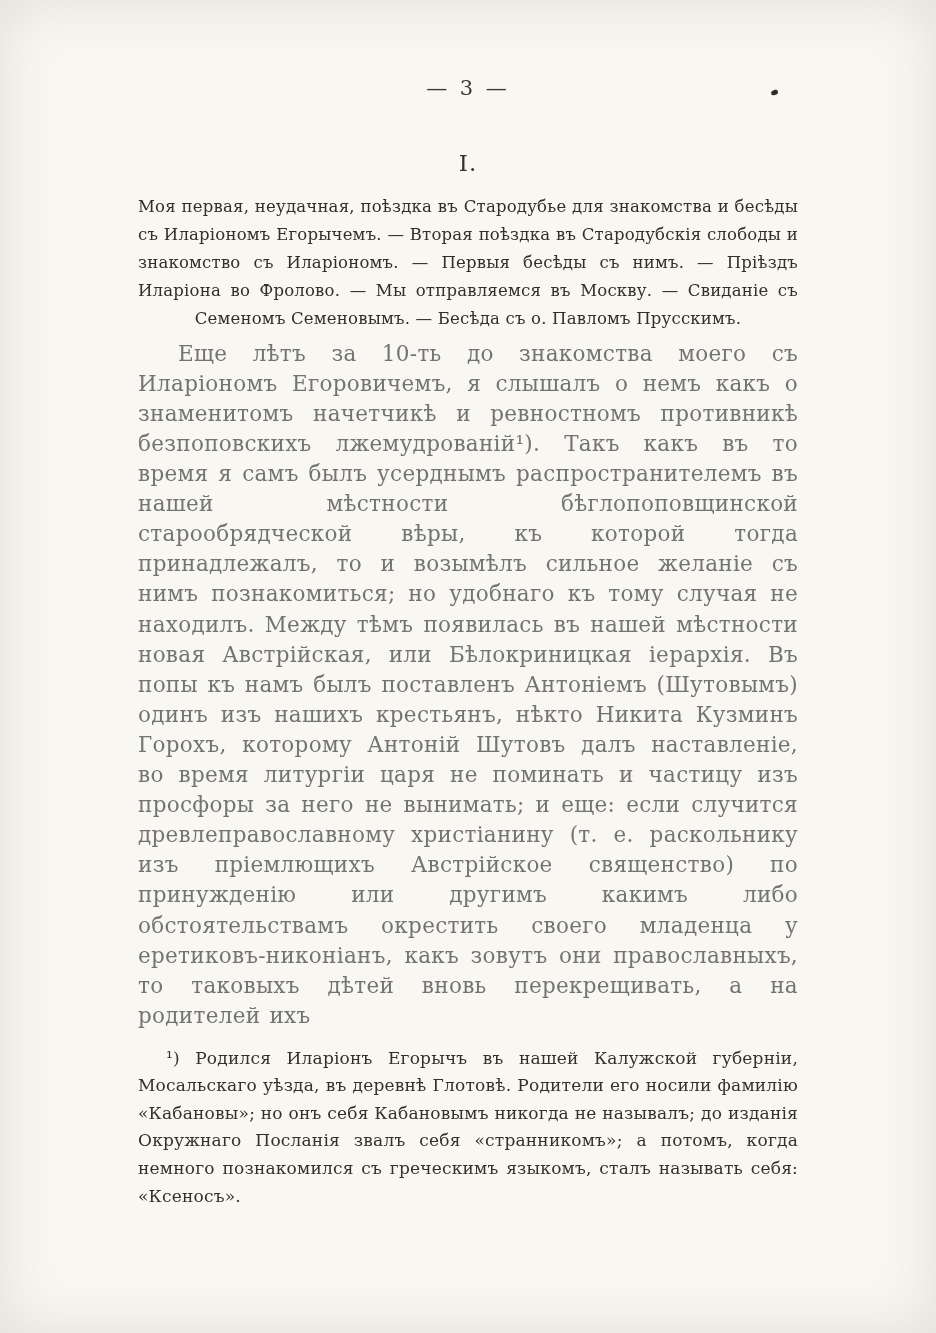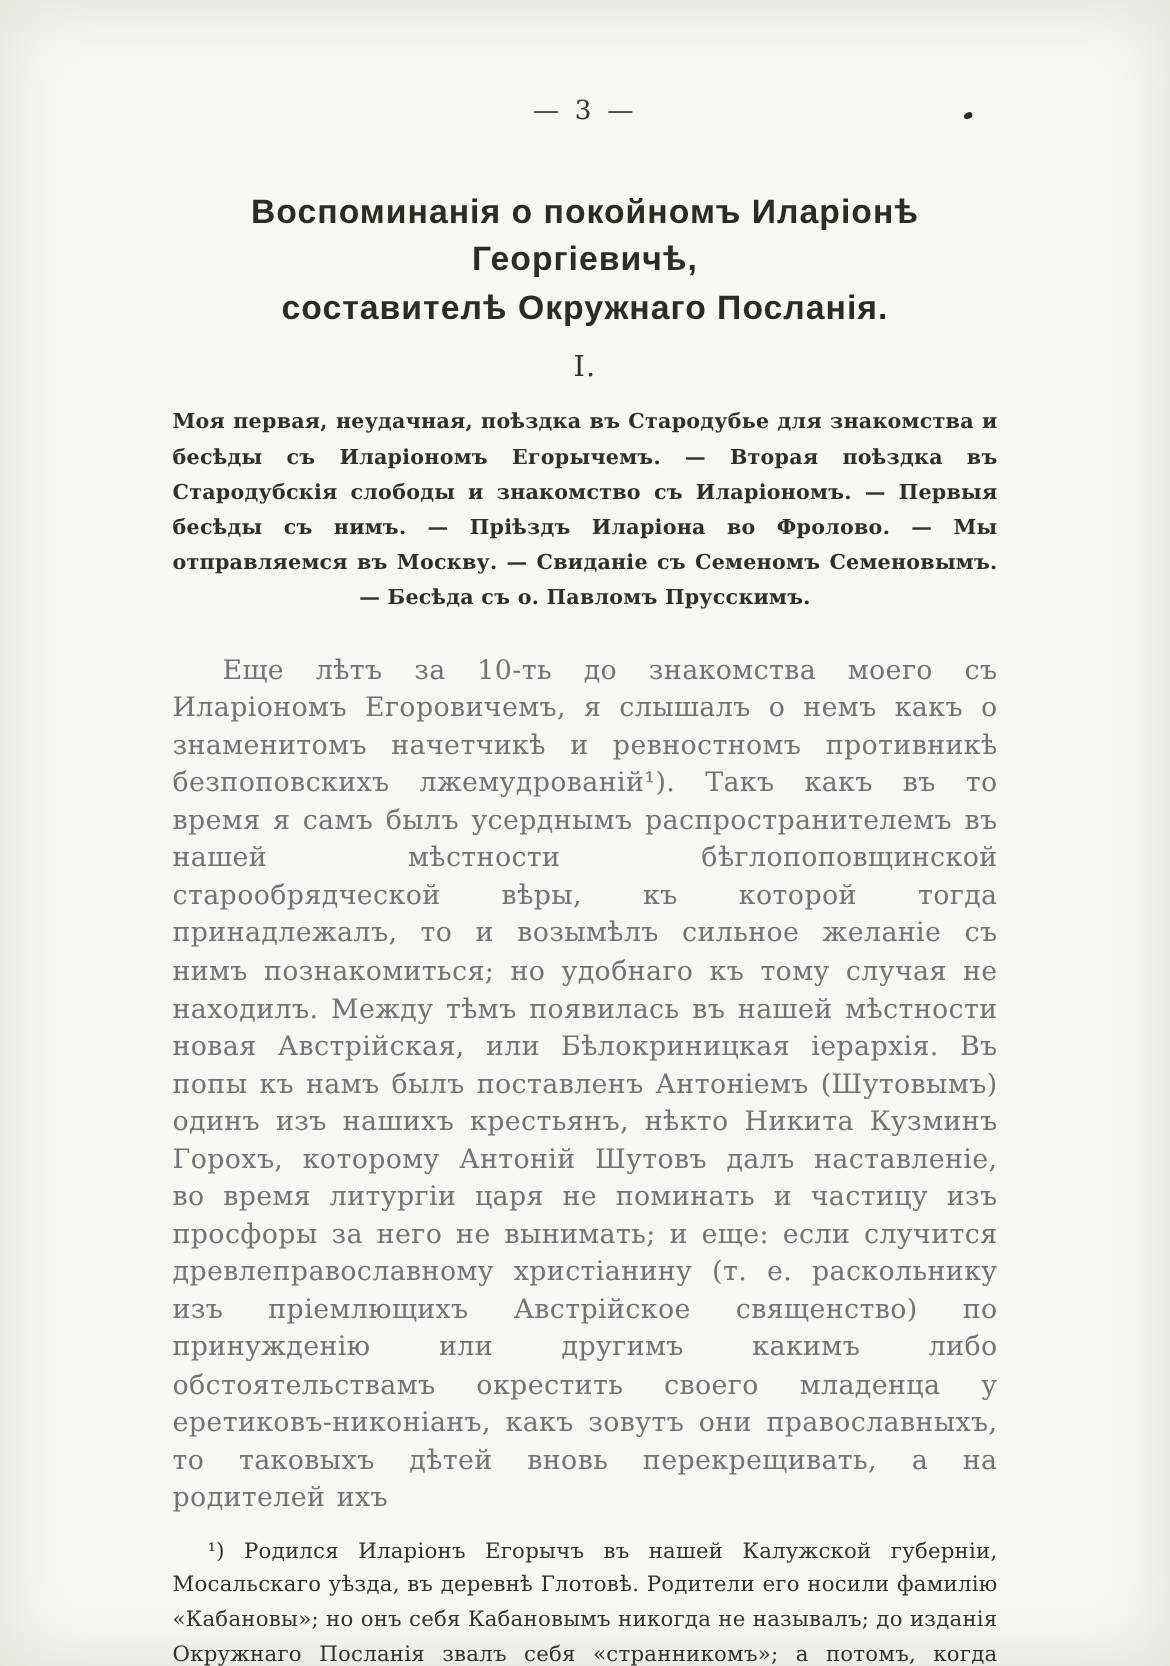--- a/index.html
+++ b/index.html
@@ -51,27 +51,27 @@
   .section-heading {
     text-align: center;
     font-size: 23px;
     font-weight: 400;
     margin: 0 0 14px 0;
     color: #34302b;
     letter-spacing: 1px;
   }
   .summary {
     font-family: "DejaVu Serif", serif;
-    font-weight: 700;
+    font-weight: 400;
     font-size: 16.5px;
     line-height: 1.7;
     text-align: justify;
     text-align-last: center;
     color: #322e28;
-    margin-bottom: 30px;
+    margin-bottom: 6px;
     letter-spacing: 0.2px;
   }
   .body-text {
     font-size: 21.5px;
     line-height: 1.4;
     text-align: justify;
     text-indent: 40px;
     color: #737373;
     letter-spacing: 0.3px;
     word-spacing: 2px;
@@ -89,24 +89,20 @@
 </style>
 </head>
 <body>
 
 <div class="page">
 
   <div class="page-number">— 3 —</div>
 
   <div class="ink-spot"></div>
 
-  <div class="title">
-    <span class="title-line">Воспоминанія о покойномъ Иларіонѣ Георгіевичѣ,</span>
-    <span class="title-line">составителѣ Окружнаго Посланія.</span>
-  </div>
 
   <div class="section-heading">I.</div>
 
   <p class="summary">Моя первая, неудачная, поѣздка въ Стародубье для знакомства и бесѣды съ Иларіономъ Егорычемъ. — Вторая поѣздка въ Стародубскія слободы и знакомство съ Иларіономъ. — Первыя бесѣды съ нимъ. — Пріѣздъ Иларіона во Фролово. — Мы отправляемся въ Москву. — Свиданіе съ Семеномъ Семеновымъ. — Бесѣда съ о. Павломъ Прусскимъ.</p>
 
   <p class="body-text">Еще лѣтъ за 10-ть до знакомства моего съ Иларіономъ Егоровичемъ, я слышалъ о немъ какъ о знаменитомъ начетчикѣ и ревностномъ противникѣ безпоповскихъ лжемудрованій¹). Такъ какъ въ то время я самъ былъ усерднымъ распространителемъ въ нашей мѣстности бѣглопоповщинской старообрядческой вѣры, къ которой тогда принадлежалъ, то и возымѣлъ сильное желаніе съ нимъ познакомиться; но удобнаго къ тому случая не находилъ. Между тѣмъ появилась въ нашей мѣстности новая Австрійская, или Бѣлокриницкая іерархія. Въ попы къ намъ былъ поставленъ Антоніемъ (Шутовымъ) одинъ изъ нашихъ крестьянъ, нѣкто Никита Кузминъ Горохъ, которому Антоній Шутовъ далъ наставленіе, во время литургіи царя не поминать и частицу изъ просфоры за него не вынимать; и еще: если случится древлеправославному христіанину (т. е. раскольнику изъ пріемлющихъ Австрійское священство) по принужденію или другимъ какимъ либо обстоятельствамъ окрестить своего младенца у еретиковъ-никоніанъ, какъ зовутъ они православныхъ, то таковыхъ дѣтей вновь перекрещивать, а на родителей ихъ</p>
 
   <p class="footnote">¹) Родился Иларіонъ Егорычъ въ нашей Калужской губерніи, Мосальскаго уѣзда, въ деревнѣ Глотовѣ. Родители его носили фамилію «Кабановы»; но онъ себя Кабановымъ никогда не называлъ; до изданія Окружнаго Посланія звалъ себя «странникомъ»; а потомъ, когда немного познакомился съ греческимъ языкомъ, сталъ называть себя: «Ксеносъ».</p>
 
 </div>

